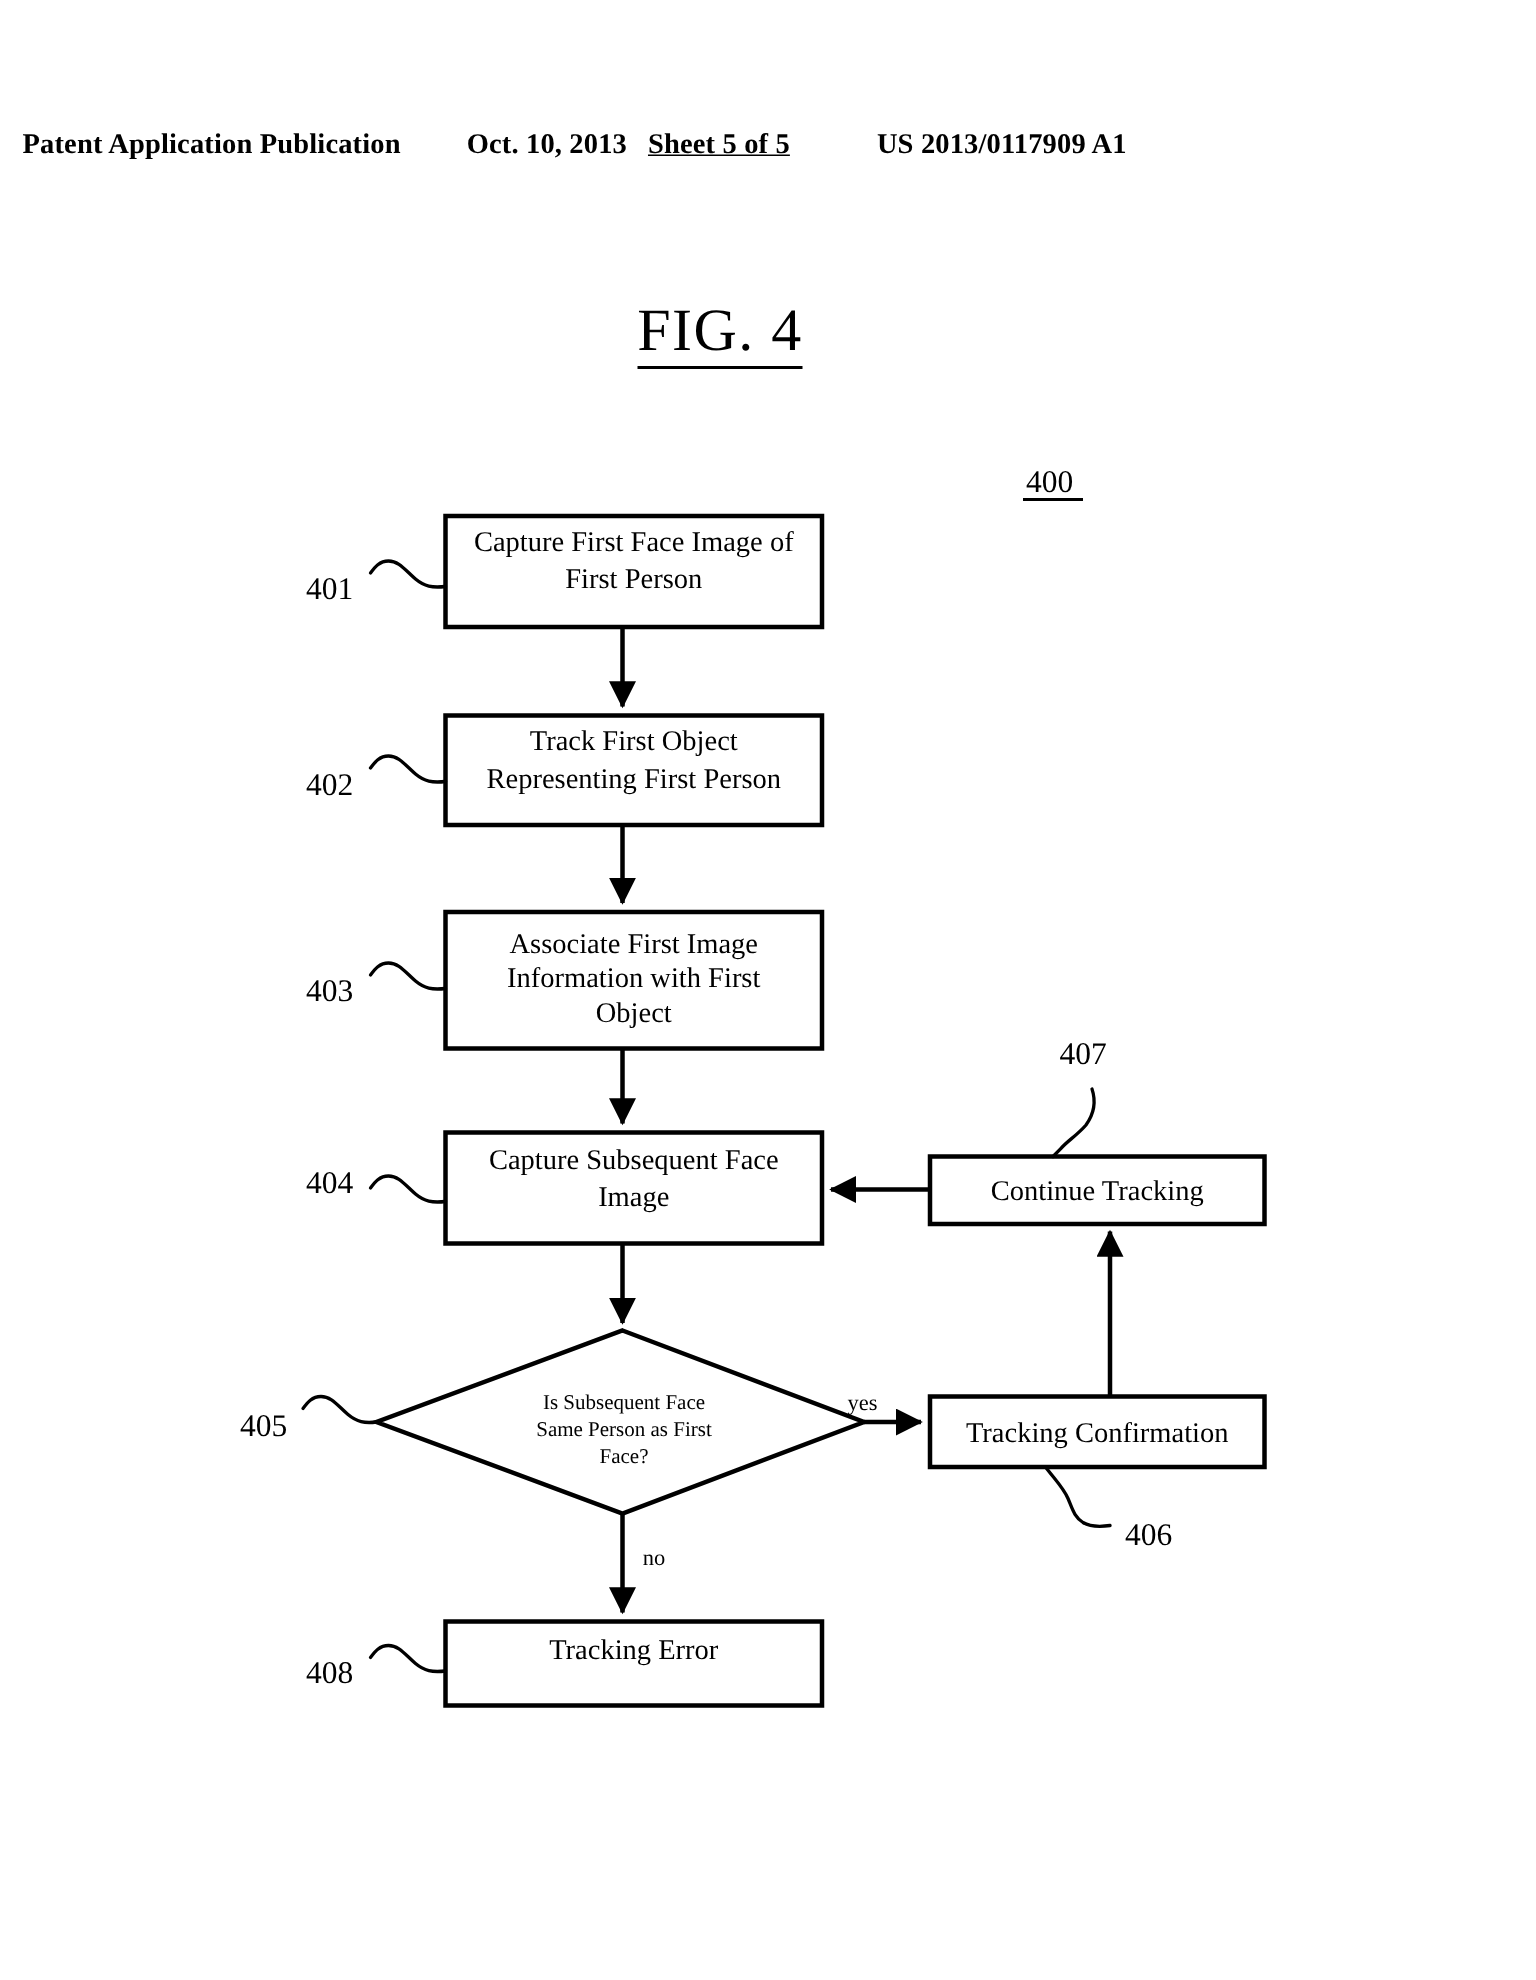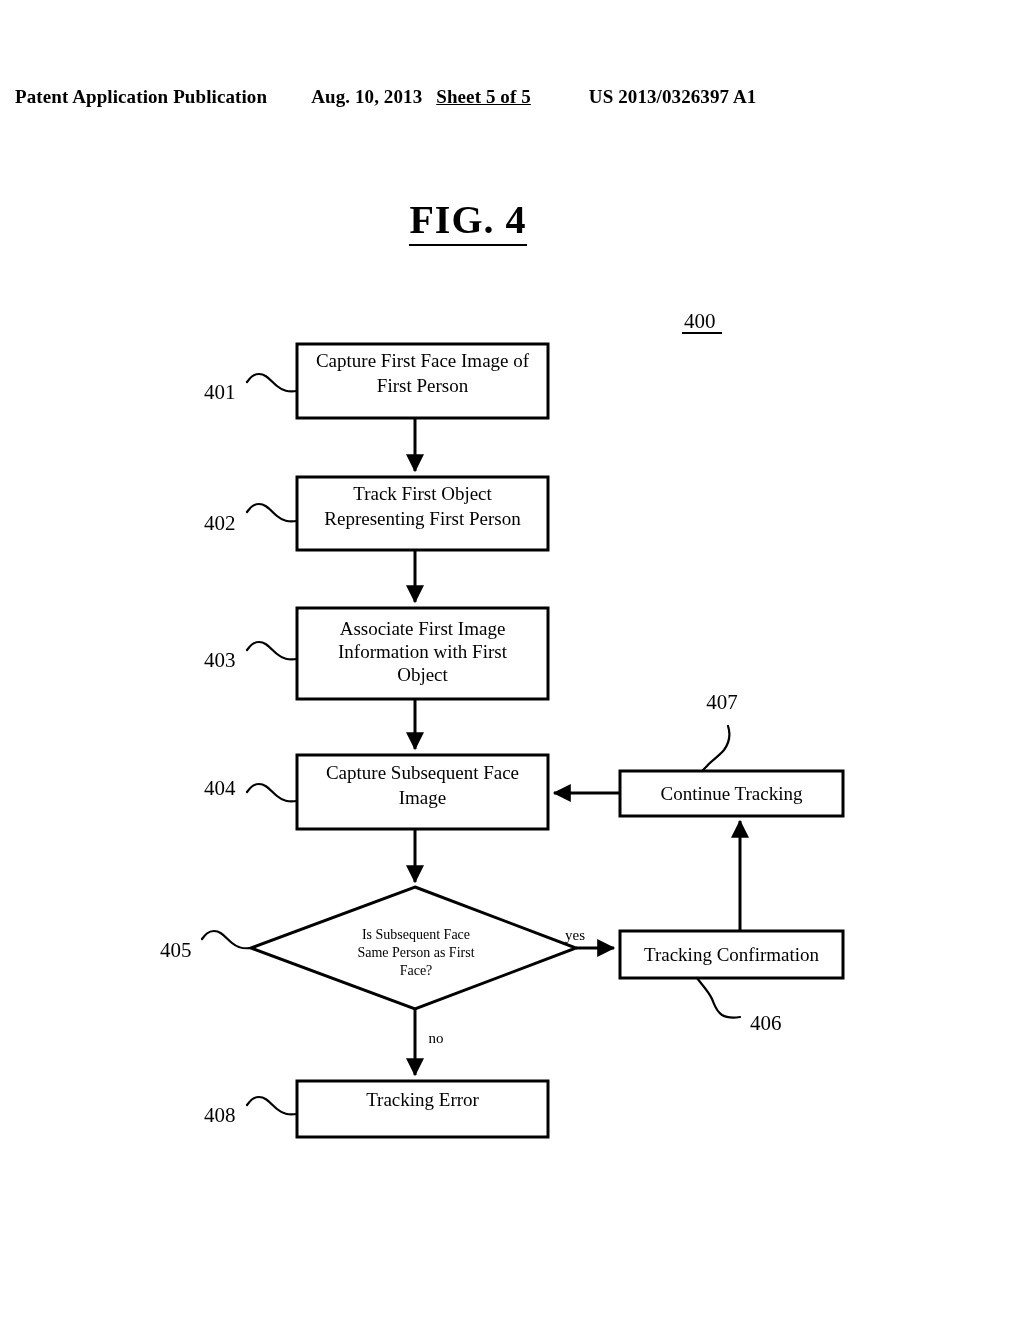--- a/index.html
+++ b/index.html
@@ -34,25 +34,25 @@
   }
   .pub-header .seg-pub   { margin-right: 44px; }
   .pub-header .seg-date  { margin-right: 14px; }
   .pub-header .seg-sheet { margin-right: 58px; text-decoration: underline; }
   .pub-header .seg-num   { }
 
   
   .fig-title {
     position: absolute;
     top: 196px;
-    left: 0;
+    left: 12px;
     width: 936px;
     text-align: center;
     font-size: 40px;
-    font-weight: bold;
+    font-weight: normal;
     letter-spacing: 1px;
   }
   .fig-title span {
     border-bottom: 2px solid #000;
     padding-bottom: 2px;
   }
 
   
   #diagram {
     position: absolute;
@@ -91,23 +91,23 @@
   .ref-underline {
     stroke: #000000;
     stroke-width: 2;
   }
 </style>
 </head>
 <body>
 
 <div class="pub-header">
   <span class="seg-pub">Patent Application Publication</span>
-  <span class="seg-date">Aug. 10, 2013</span>
+  <span class="seg-date">Oct. 10, 2013</span>
   <span class="seg-sheet">Sheet 5 of 5</span>
-  <span class="seg-num">US 2013/0326397 A1</span>
+  <span class="seg-num">US 2013/0117909 A1</span>
 </div>
 
 <div class="fig-title">
   <span>FIG. 4</span>
 </div>
 
 <svg id="diagram" width="1024" height="1320" viewBox="0 0 1024 1320">
 
   <defs>
     <marker id="arrowhead" markerWidth="7" markerHeight="7" refX="5.6" refY="3" orient="auto" markerUnits="strokeWidth">

